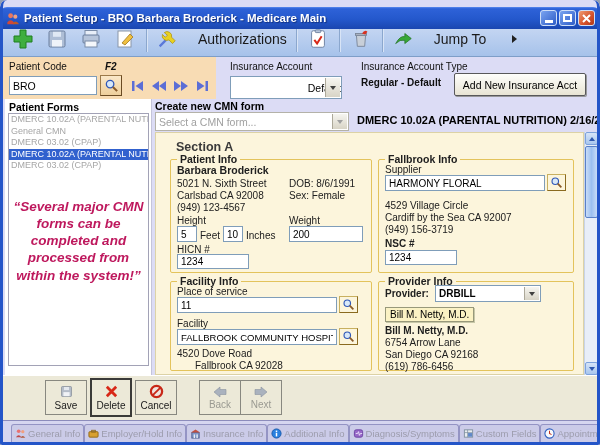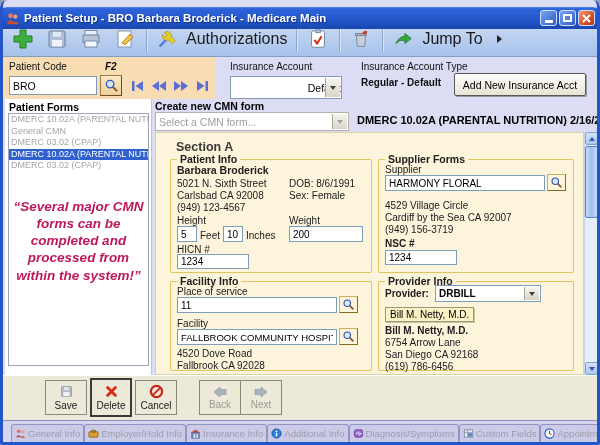--- a/index.html
+++ b/index.html
@@ -25,22 +25,22 @@
   .wbtn.close { background:linear-gradient(135deg,#F09C72,#D4502A 60%,#B03818); }
   .wbtn .minbar { width:8px; height:3px; background:#fff; margin-top:7px; }
   .wbtn .maxbox { width:9px; height:8px; border:2px solid #fff; }
 
   
   .toolbar { position:absolute; left:3px; top:22px; width:594px; height:35px;
       background:linear-gradient(180deg,#CBDAF4,#A6C2EA);
       border-bottom:1px solid #7E9EC8; display:flex; align-items:center;
       padding-left:4px; gap:2px; z-index:5; }
   .tb-btn { height:30px; min-width:32px; display:flex; align-items:center;
-      justify-content:center; gap:8px; padding:0 4px; border-radius:3px;
-      font-size:16px; color:#1A1A1A; }
+      justify-content:center; gap:20px; padding:0 4px; border-radius:3px;
+      font-size:14px; color:#1A1A1A; }
   .tb-sep { width:1px; height:26px; background:#8BA7CE; margin:0 3px;
       box-shadow:1px 0 0 #D8E4F6; }
   .caret-r { width:0; height:0; border-left:5px solid #202020;
       border-top:4px solid transparent; border-bottom:4px solid transparent; margin-left:6px; }
 
   
   .ctrl-row { position:absolute; left:3px; top:57px; width:594px; height:42px; }
   .pc-panel { position:absolute; left:0; top:0; width:213px; height:42px; background:#F8DCB4; }
   .ins-panel { position:absolute; left:213px; top:0; width:381px; height:42px; background:#DCDCF5; }
   .sm-lbl { font-size:10px; color:#101010; }
@@ -337,21 +337,21 @@
         <input class="inp" style="left: 6px; top: 66px; width: 20px;" value="5">
         <span class="t" style="left:29px;top:70px;">Feet</span>
         <input class="inp" style="left: 52px; top: 66px; width: 20px;" value="10">
         <span class="t" style="left:75px;top:70px;">Inches</span>
         <input class="inp" style="left: 118px; top: 66px; width: 74px;" value="200">
         <span class="t" style="left:6px;top:84px;">HICN #</span>
         <input class="inp" style="left: 6px; top: 94px; width: 72px; height: 15px;" value="1234">
       </div>
 
       <div class="fs" style="left:222px;top:26px;width:196px;height:114px;">
-        <span class="legend">Supplier Forms</span>
+        <span class="legend">Fallbrook Info</span>
         <span class="t" style="left:6px;top:4px;">Supplier</span>
         <input class="inp" style="left: 6px; top: 15px; width: 160px;" value="HARMONY FLORAL">
         <span class="fs-mag" style="left:168px;top:14px;">
           <span class="ico">
               <svg width="13" height="13" viewBox="0 0 16 16">
                 <circle cx="6.5" cy="6.5" r="4" fill="#D8E8F8" stroke="#3058B8" stroke-width="1.4"></circle>
                 <path d="M9.5 9.5 L14 14" stroke="#8A5A28" stroke-width="2.2"></path>
               </svg>
             </span>
         </span>
@@ -378,21 +378,21 @@
         <input class="inp" style="left: 6px; top: 47px; width: 160px; font-size: 9.5px;" value="FALLBROOK COMMUNITY HOSPITAL">
         <span class="fs-mag" style="left:168px;top:46px;">
           <span class="ico">
               <svg width="13" height="13" viewBox="0 0 16 16">
                 <circle cx="6.5" cy="6.5" r="4" fill="#D8E8F8" stroke="#3058B8" stroke-width="1.4"></circle>
                 <path d="M9.5 9.5 L14 14" stroke="#8A5A28" stroke-width="2.2"></path>
               </svg>
             </span>
         </span>
         <span class="t" style="left:6px;top:66px;">4520 Dove Road</span>
-        <span class="t" style="left:6px;top:78px;">Fallbrook CA  92028</span>
+        <span class="t" style="left:24px;top:78px;">Fallbrook CA  92028</span>
       </div>
 
       <div class="fs" style="left:222px;top:148px;width:196px;height:90px;">
         <span class="legend">Provider Info</span>
         <span class="t b" style="left:6px;top:6px;">Provider:</span>
         <span class="combo prov-combo" style="left:56px;top:3px;width:106px;height:17px;font-size:10px;">
           <span>DRBILL</span>
           <span class="arrowbox">
               <span class="tri"></span>
             </span>

